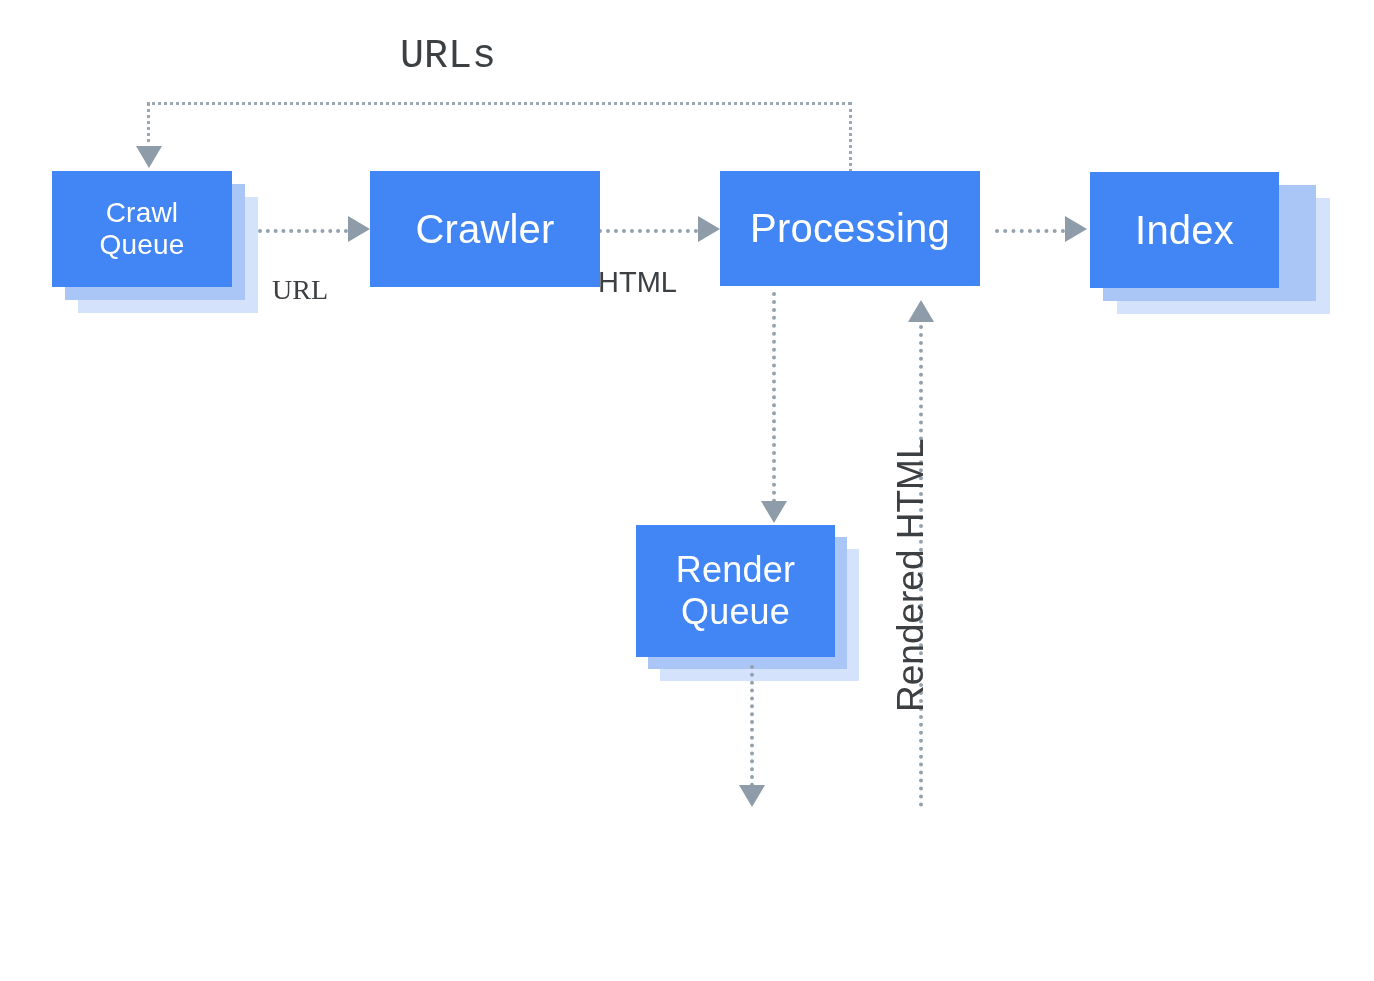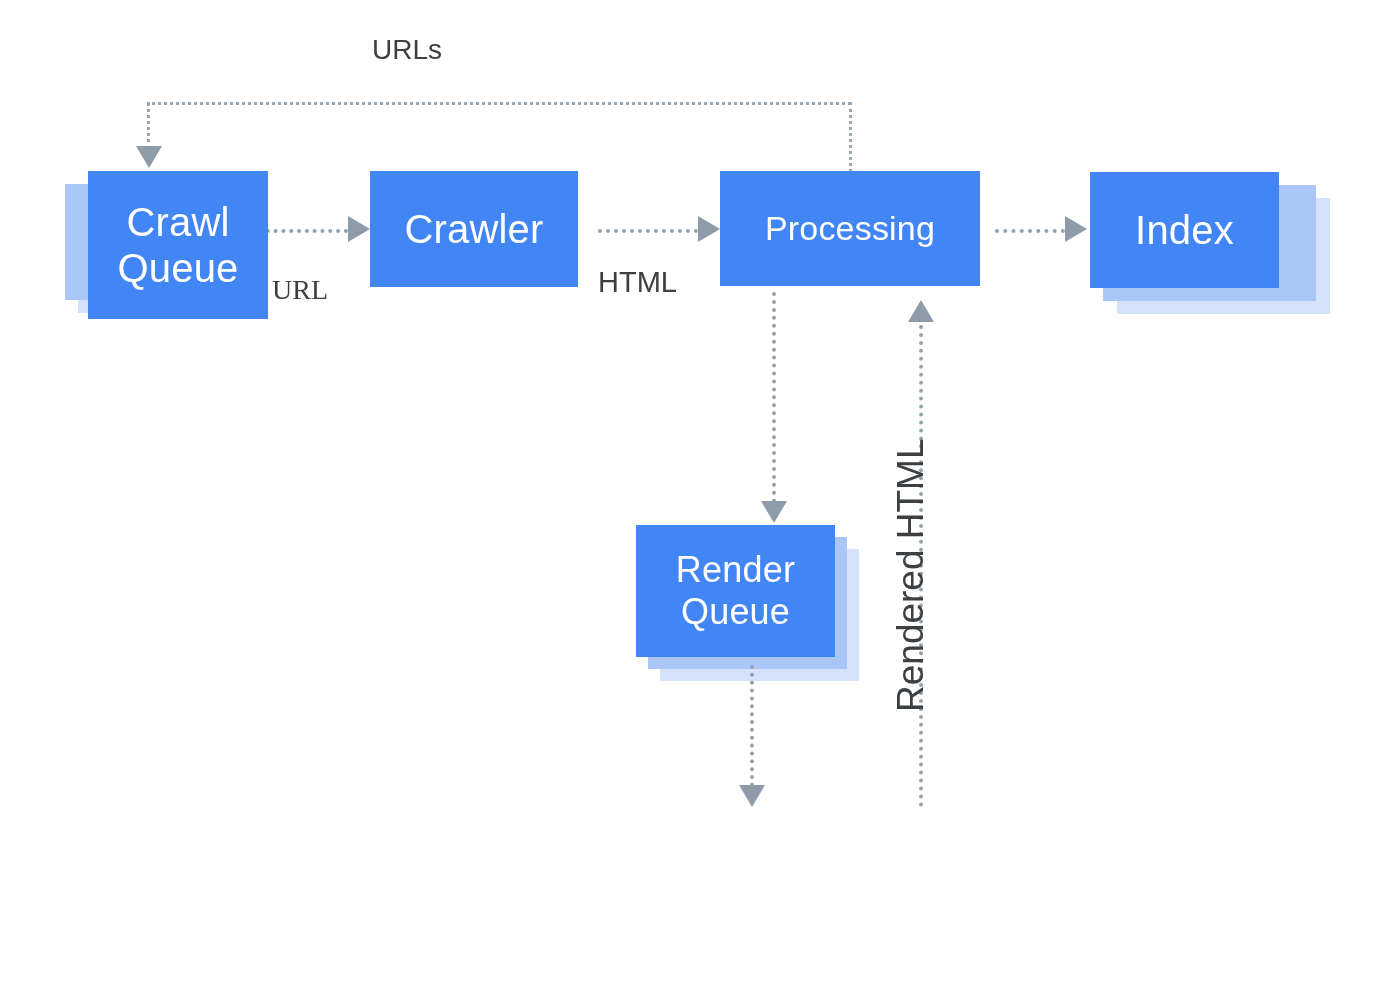--- a/index.html
+++ b/index.html
@@ -108,30 +108,30 @@
     transform: rotate(-90deg);
   }
 </style>
 </head>
 <body>
 
 <div id="canvas">
 
   <div class="plate back" style="left:78px; top:197px; width:180px; height:116px;"></div>
   <div class="plate mid" style="left:65px; top:184px; width:180px; height:116px;"></div>
-  <div class="node" style="left:52px; top:171px; width:180px; height:148px; font-size:40px;margin-left:36px;">
+  <div class="node" style="left:52px; top:171px; width:180px; height:116px; font-size:28px;">
     <span class="node-label">Crawl
 Queue</span>
   </div>
 
-  <div class="node" style="left:370px; top:171px; width:208px; height:116px; font-size:40px;">
+  <div class="node" style="left:370px; top:171px; width:230px; height:116px; font-size:40px;">
     <span class="node-label">Crawler</span>
   </div>
 
-  <div class="node" style="left:720px; top:171px; width:260px; height:115px; font-size:34px;">
+  <div class="node" style="left:720px; top:171px; width:260px; height:115px; font-size:40px;">
     <span class="node-label">Processing</span>
   </div>
 
   <div class="plate back" style="left:1117px; top:198px; width:213px; height:116px;"></div>
   <div class="plate mid" style="left:1103px; top:185px; width:213px; height:116px;"></div>
   <div class="node" style="left:1090px; top:172px; width:189px; height:116px; font-size:40px;">
     <span class="node-label">Index</span>
   </div>
 
   <div class="plate back" style="left:660px; top:549px; width:199px; height:132px;"></div>
@@ -139,21 +139,21 @@
   <div class="node" style="left:636px; top:525px; width:199px; height:132px; font-size:36px;">
     <span class="node-label">Render
 Queue</span>
   </div>
 
 
   <div class="dline thin v" style="left:849px; top:102px; height:70px;"></div>
   <div class="dline thin h" style="left:147px; top:102px; width:704px;"></div>
   <div class="dline thin v" style="left:147px; top:102px; height:48px;"></div>
   <div class="arrow down" style="left:136px; top:146px;"></div>
-  <div class="elabel" style="left:372px; top:34px; font-size:28px;">URLs</div>
+  <div class="elabel" style="left:400px; top:34px; font-size:40px;font-family:Liberation Mono, monospace;">URLs</div>
 
   <div class="dline h" style="left:258px; top:229px; width:90px;"></div>
   <div class="arrow right" style="left:348px; top:216px;"></div>
   <div class="elabel" style="left:272px; top:274px; font-size:28px;font-family:Liberation Serif, serif;">URL</div>
 
   <div class="dline h" style="left:598px; top:229px; width:100px;"></div>
   <div class="arrow right" style="left:698px; top:216px;"></div>
   <div class="elabel" style="left:598px; top:266px; font-size:29px;">HTML</div>
 
   <div class="dline h" style="left:995px; top:229px; width:70px;"></div>

